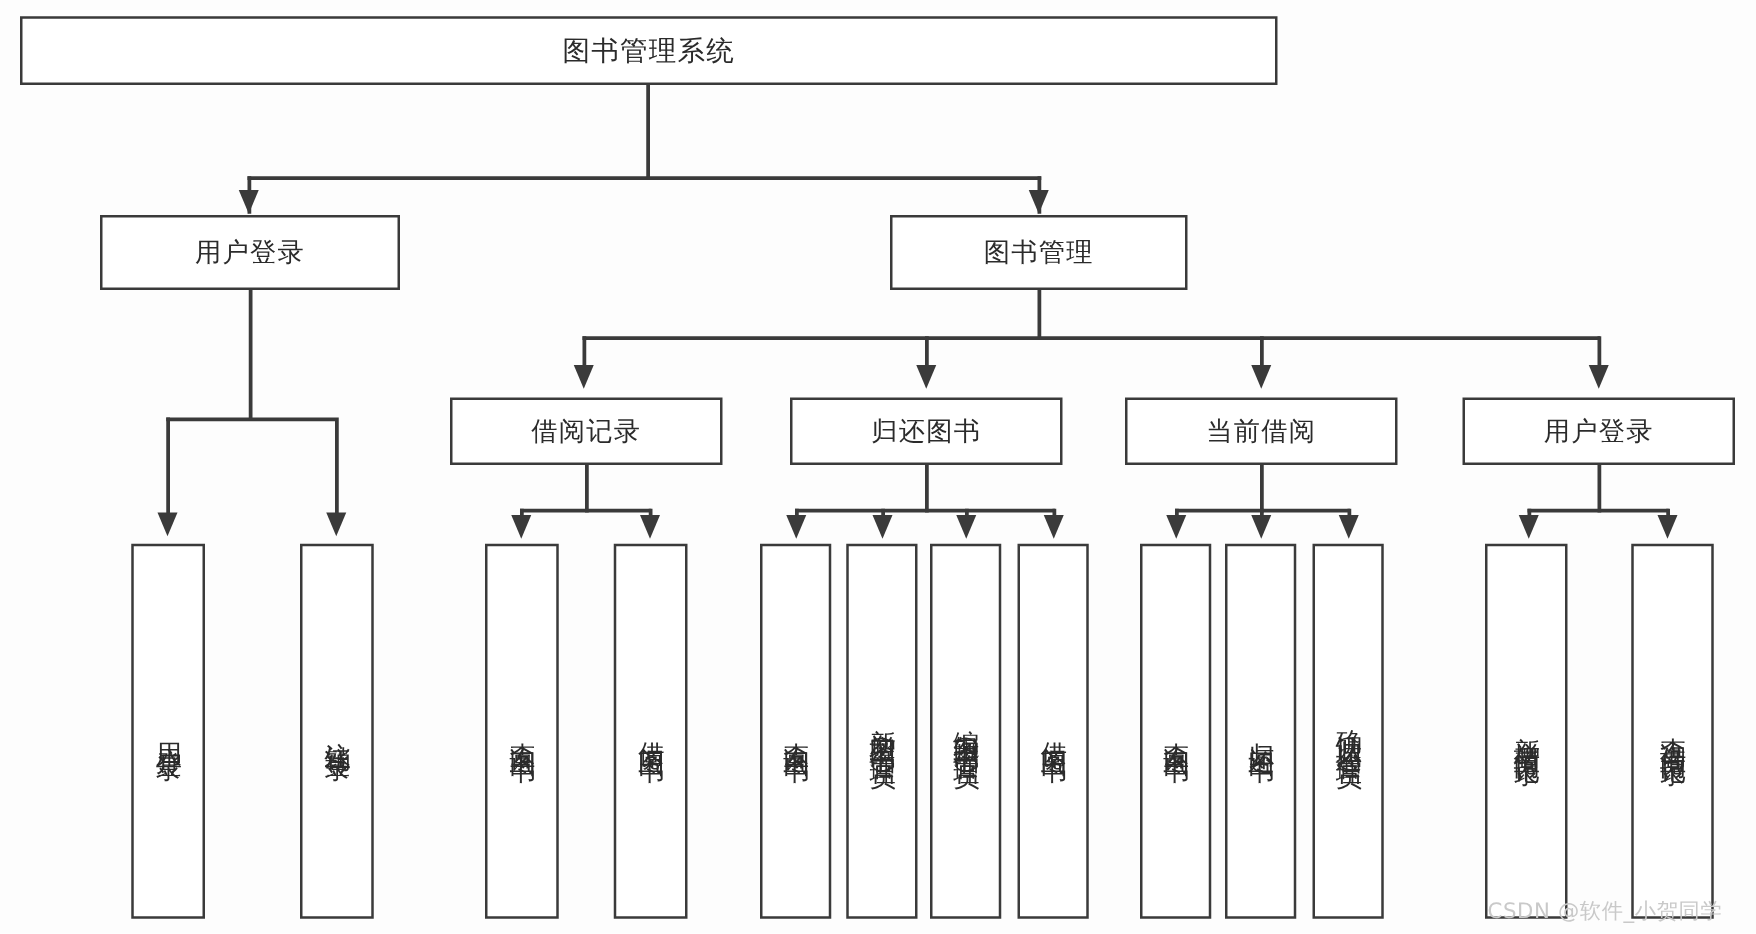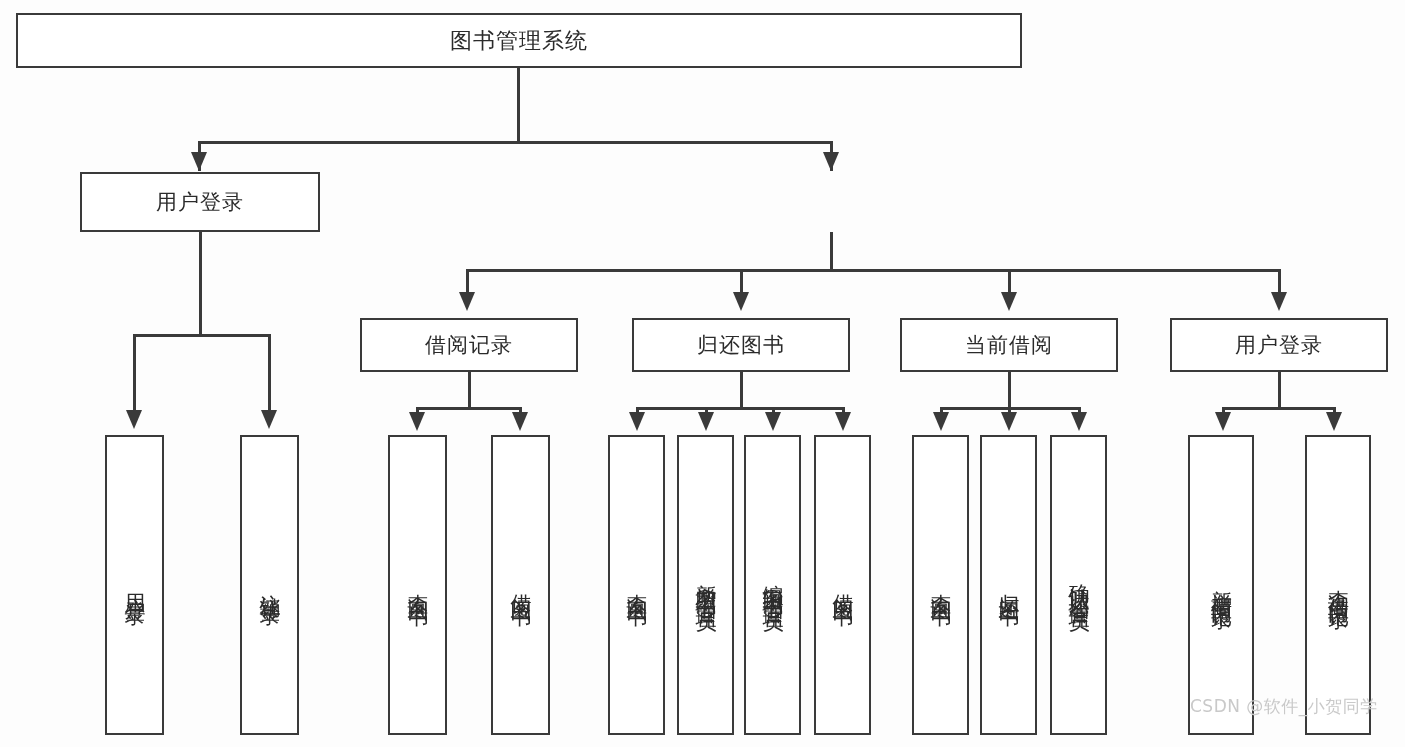--- a/index.html
+++ b/index.html
@@ -80,20 +80,23 @@
 
   <div class="edge v" style="left:517px; top:68px; width:2.5px; height:75px;"></div>
   <div class="edge h" style="left:198px; top:141px; width:635px; height:2.5px;"></div>
   <div class="edge v" style="left:198px; top:141px; width:2.5px; height:30px;"></div>
   <div class="arrow" style="left:191px; top:152px;"></div>
   <div class="edge v" style="left:830px; top:141px; width:2.5px; height:30px;"></div>
   <div class="arrow" style="left:823px; top:152px;"></div>
 
   <div class="node horiz" style="left:80px; top:172px; width:240px; height:60px;">
     <span class="lbl">用户登录</span>
+  </div>
+  <div class="node horiz" style="left:712px; top:172px; width:238px; height:60px;">
+    <span class="lbl">图书管理</span>
   </div>
 
   <div class="edge v" style="left:199px; top:232px; width:2.5px; height:104px;"></div>
   <div class="edge h" style="left:133px; top:334px; width:135px; height:2.5px;"></div>
   <div class="edge v" style="left:133px; top:334px; width:2.5px; height:82px;"></div>
   <div class="arrow" style="left:126px; top:410px;"></div>
   <div class="edge v" style="left:268px; top:334px; width:2.5px; height:82px;"></div>
   <div class="arrow" style="left:261px; top:410px;"></div>
 
   <div class="edge v" style="left:830px; top:232px; width:2.5px; height:40px;"></div>
@@ -191,17 +194,17 @@
     <span class="lbl">确认归还（管理员）</span>
   </div>
 
   <div class="node leaf" style="left:1188px; top:435px; width:66px; height:300px;">
     <span class="lbl">新增借阅记录</span>
   </div>
   <div class="node leaf" style="left:1305px; top:435px; width:66px; height:300px;">
     <span class="lbl">查询借阅记录</span>
   </div>
 
-  <div class="watermark" style="left:1190px; top:695px;">
+  <div class="watermark" style="left:1190px; top:717px;">
     <span>CSDN @软件_小贺同学</span>
   </div>
 
 </div>
 
 </body></html>

